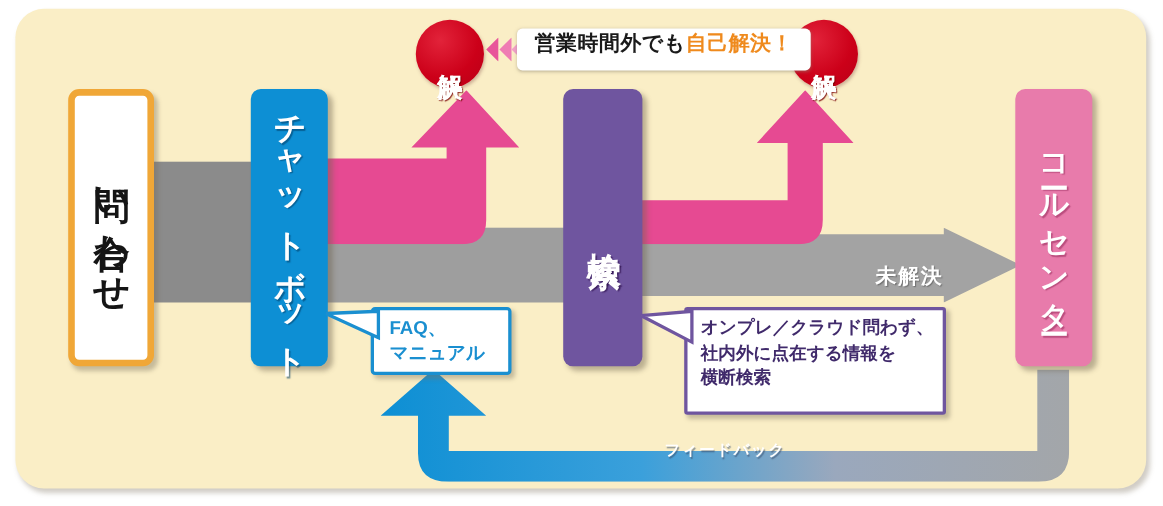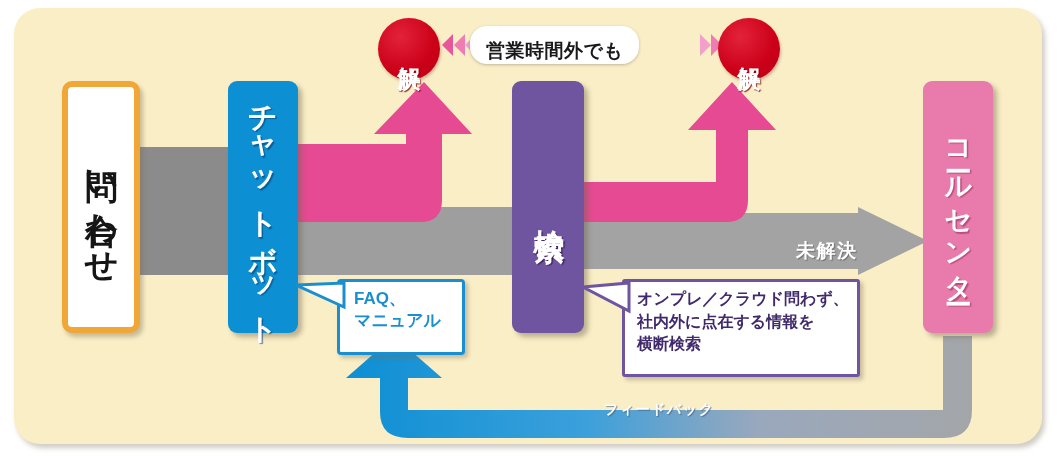--- a/index.html
+++ b/index.html
@@ -168,23 +168,23 @@
   #resolve-left  { left: 378px; top: 18px; }
   #resolve-right { left: 718px; top: 18px; }
 
   
   #banner {
     position: absolute;
     left: 470px; top: 26px;
     height: 38px;
     padding: 0 16px;
     background: #ffffff;
-    border-radius: 17px;
+    border-radius: 5px;
     display: flex;
-    align-items: flex-end;
+    align-items: flex-start;
     z-index: 46;
     box-shadow: 0 1px 3px rgba(140,130,110,0.5);
     white-space: nowrap;
   }
   #banner .b1 {
     color: #1a1a1a;
     font-size: 19px;
     font-weight: bold;
     letter-spacing: 0.5px;
   }
@@ -195,21 +195,21 @@
     letter-spacing: 0.5px;
   }
   .chev-group { position: absolute; z-index: 44; }
   #chev-left  { left: 440px; top: 34px; width: 36px; height: 22px; }
   #chev-right { left: 700px; top: 34px; width: 36px; height: 22px; }
 
   
   #callout-faq {
     position: absolute;
     left: 337px; top: 279px;
-    width: 128px; height: 76px;
+    width: 128px; height: 62px;
     background: #ffffff;
     border: 3px solid #1a8fd0;
     border-radius: 4px;
     z-index: 40;
     box-shadow: 3px 3px 4px rgba(120,110,90,0.4);
     padding: 6px 0 0 14px;
     box-sizing: border-box;
   }
   #callout-faq .ctext {
     color: #1a8fd0;
@@ -314,20 +314,21 @@
     <path d="M36,0 L36,22 L25,11 Z" fill="#f2a0c9"></path>
   </svg>
   <svg class="chev-group" id="chev-right" viewBox="0 0 36 22">
     <path d="M0,0  L0,22  L11,11 Z" fill="#f2a0c9"></path>
     <path d="M11,0 L11,22 L22,11 Z" fill="#ef7cb3"></path>
     <path d="M23,0 L23,22 L34,11 Z" fill="#e8559a"></path>
   </svg>
 
   <div id="banner">
     <span class="b1">営業時間外でも</span>
+      <span class="b2">自己解決！</span>
   </div>
 
   <svg id="faq-tail" viewBox="0 0 60 44">
     <path d="M0,4 L48,26 L48,2 Z" fill="#ffffff" stroke="#1a8fd0" stroke-width="3"></path>
   </svg>
   <div id="callout-faq">
     <div class="ctext">FAQ、
 マニュアル</div>
   </div>
 

